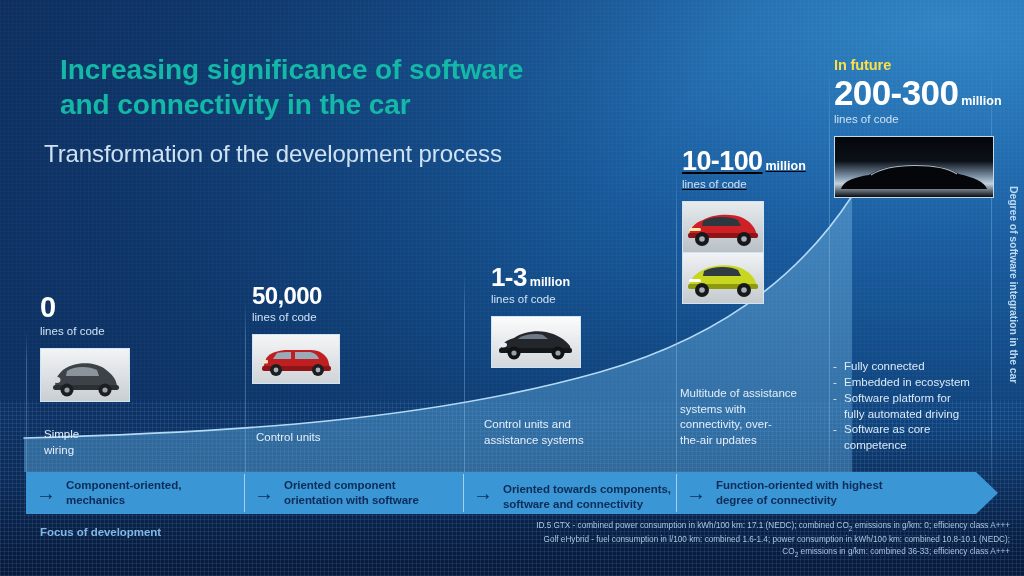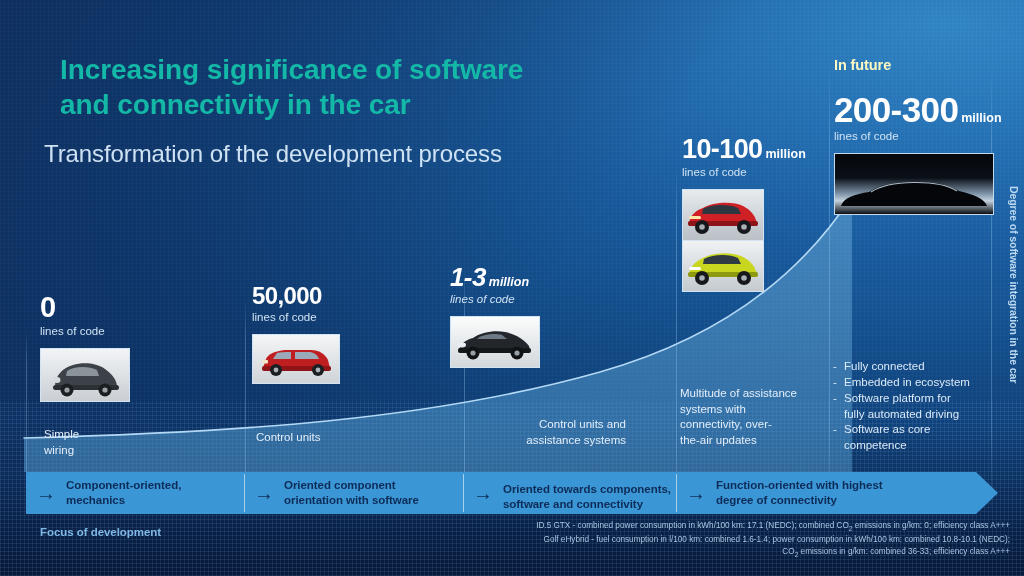--- a/index.html
+++ b/index.html
@@ -54,22 +54,22 @@
     letter-spacing:-0.1px;margin:16px;
   }
   .h-sub{
     color:#cfe2f3;font-size:24px;font-weight:normal;line-height:1.28;
     margin:5px 0 0 0;letter-spacing:-0.1px;
   }
 
   
   .ms{position:absolute;}
   .ms-pre{
-    color:#fef9c3;font-size:14.5px;font-weight:bold;line-height:1.1;
-    margin-bottom:18px;letter-spacing:-0.1px;
+    color:#fde047;font-size:14.5px;font-weight:bold;line-height:1.1;
+    margin-bottom:1px;letter-spacing:-0.1px;
   }
   .ms-num{
     color:#ffffff;font-weight:bold;line-height:1;
     letter-spacing:-0.6px;white-space:nowrap;
   }
   .ms-unit{
     font-size:12.5px;font-weight:bold;letter-spacing:0;margin-left:3px;
   }
   .ms-loc{
     color:#cfe2f3;font-size:11.5px;line-height:1.2;margin-top:3px;
@@ -210,21 +210,21 @@
         <circle cx="23" cy="35" r="6" fill="#1c1f22"></circle>
           <circle cx="23" cy="35" r="2.4" fill="#aab1b7"></circle>
         <circle cx="65" cy="35" r="6" fill="#1c1f22"></circle>
           <circle cx="65" cy="35" r="2.4" fill="#aab1b7"></circle>
         <rect x="9" y="25" width="6" height="3.5" rx="1" fill="#f0e7c8"></rect>
       </svg>
     </div>
   </div>
   <div class="ms-caption" style="left:256px;top:430px;width:160px;white-space:pre-line;">Control units</div>
 
-  <div class="ms" style="left:450px;top:264px;font-style:italic;">
+  <div class="ms" style="left:491px;top:264px;">
     <div style="display:flex;align-items:baseline;">
       <span class="ms-num" style="font-size:26px;">1-3</span>
       <span class="ms-num ms-unit">million</span>
     </div>
     <div class="ms-loc">lines of code</div>
     <div class="ms-photo" style="width:88px;height:50px;margin-top:9px;">
       <svg viewBox="0 0 88 50" style="display:block;width:100%;height:100%;">
         <defs>
             <linearGradient id="bg3" x1="0" y1="0" x2="0" y2="1">
           <stop offset="0%" stop-color="#fbfcfc"></stop>
@@ -236,24 +236,24 @@
         <path d="M27 21 C33 17, 44 16, 51 18 L56 22 L26 22 Z" fill="#6d7984"></path>
         <rect x="7" y="31" width="73" height="5" rx="2" fill="#15181b"></rect>
         <circle cx="22" cy="36" r="6.5" fill="#101214"></circle>
           <circle cx="22" cy="36" r="2.6" fill="#98a0a7"></circle>
         <circle cx="66" cy="36" r="6.5" fill="#101214"></circle>
           <circle cx="66" cy="36" r="2.6" fill="#98a0a7"></circle>
         <ellipse cx="11" cy="28" rx="4" ry="2.4" fill="#e8eef4"></ellipse>
       </svg>
     </div>
   </div>
-  <div class="ms-caption" style="left:446px;top:417px;width:180px;white-space:pre-line;text-align:right;">Control units and
+  <div class="ms-caption" style="left:484px;top:417px;width:180px;white-space:pre-line;">Control units and
 assistance systems</div>
 
-  <div class="ms" style="left:682px;top:136px;">
+  <div class="ms" style="left:682px;top:148px;text-decoration:underline;">
     <div style="display:flex;align-items:baseline;">
       <span class="ms-num" style="font-size:27px;">10-100</span>
       <span class="ms-num ms-unit">million</span>
     </div>
     <div class="ms-loc">lines of code</div>
     <div class="ms-photo" style="width:80px;height:50px;margin-top:9px;">
       <svg viewBox="0 0 80 50" style="display:block;width:100%;height:100%;">
         <defs>
             <linearGradient id="bg4" x1="0" y1="0" x2="0" y2="1">
           <stop offset="0%" stop-color="#e7ebee"></stop>

